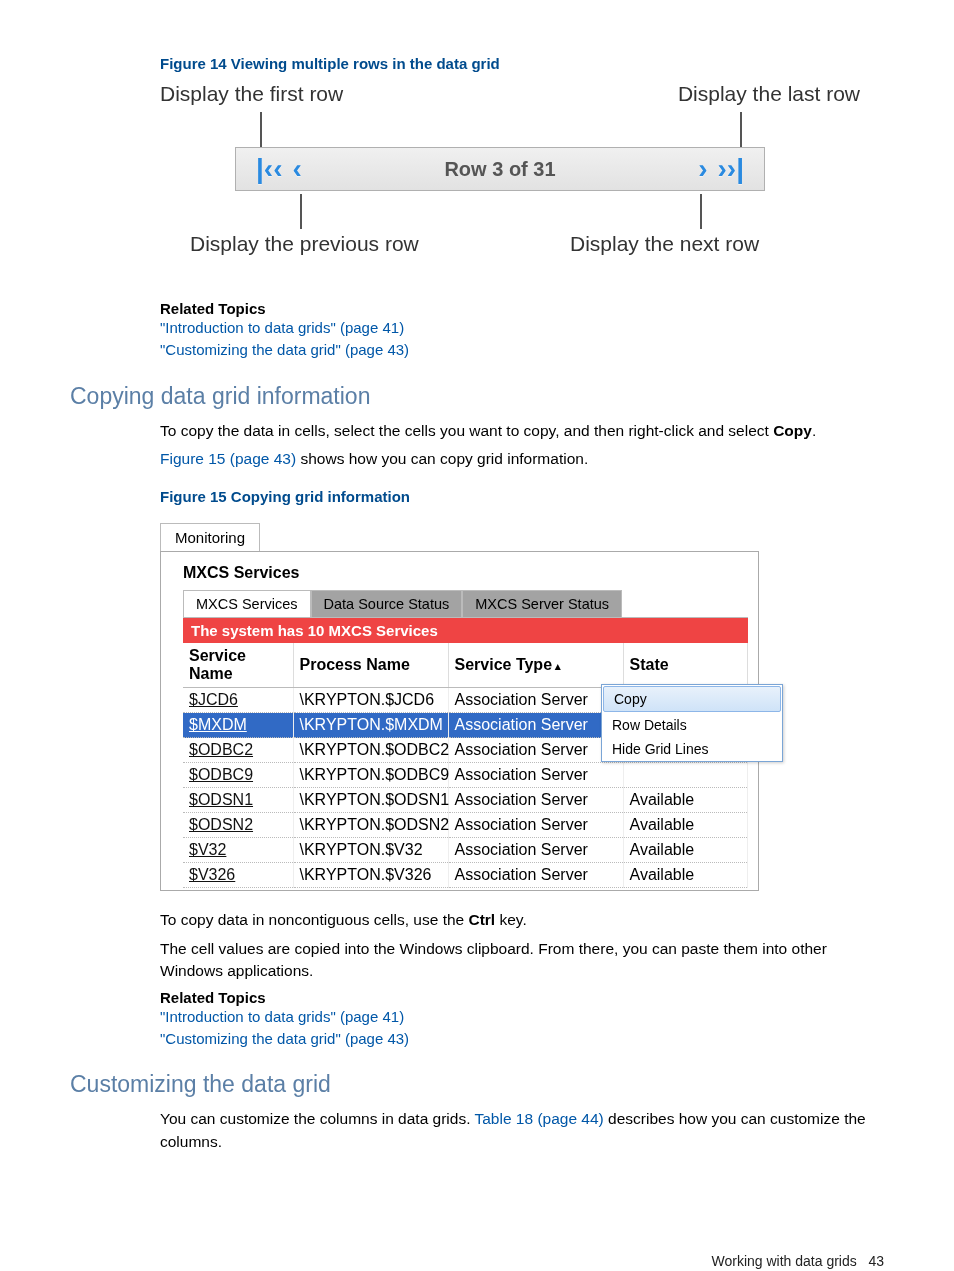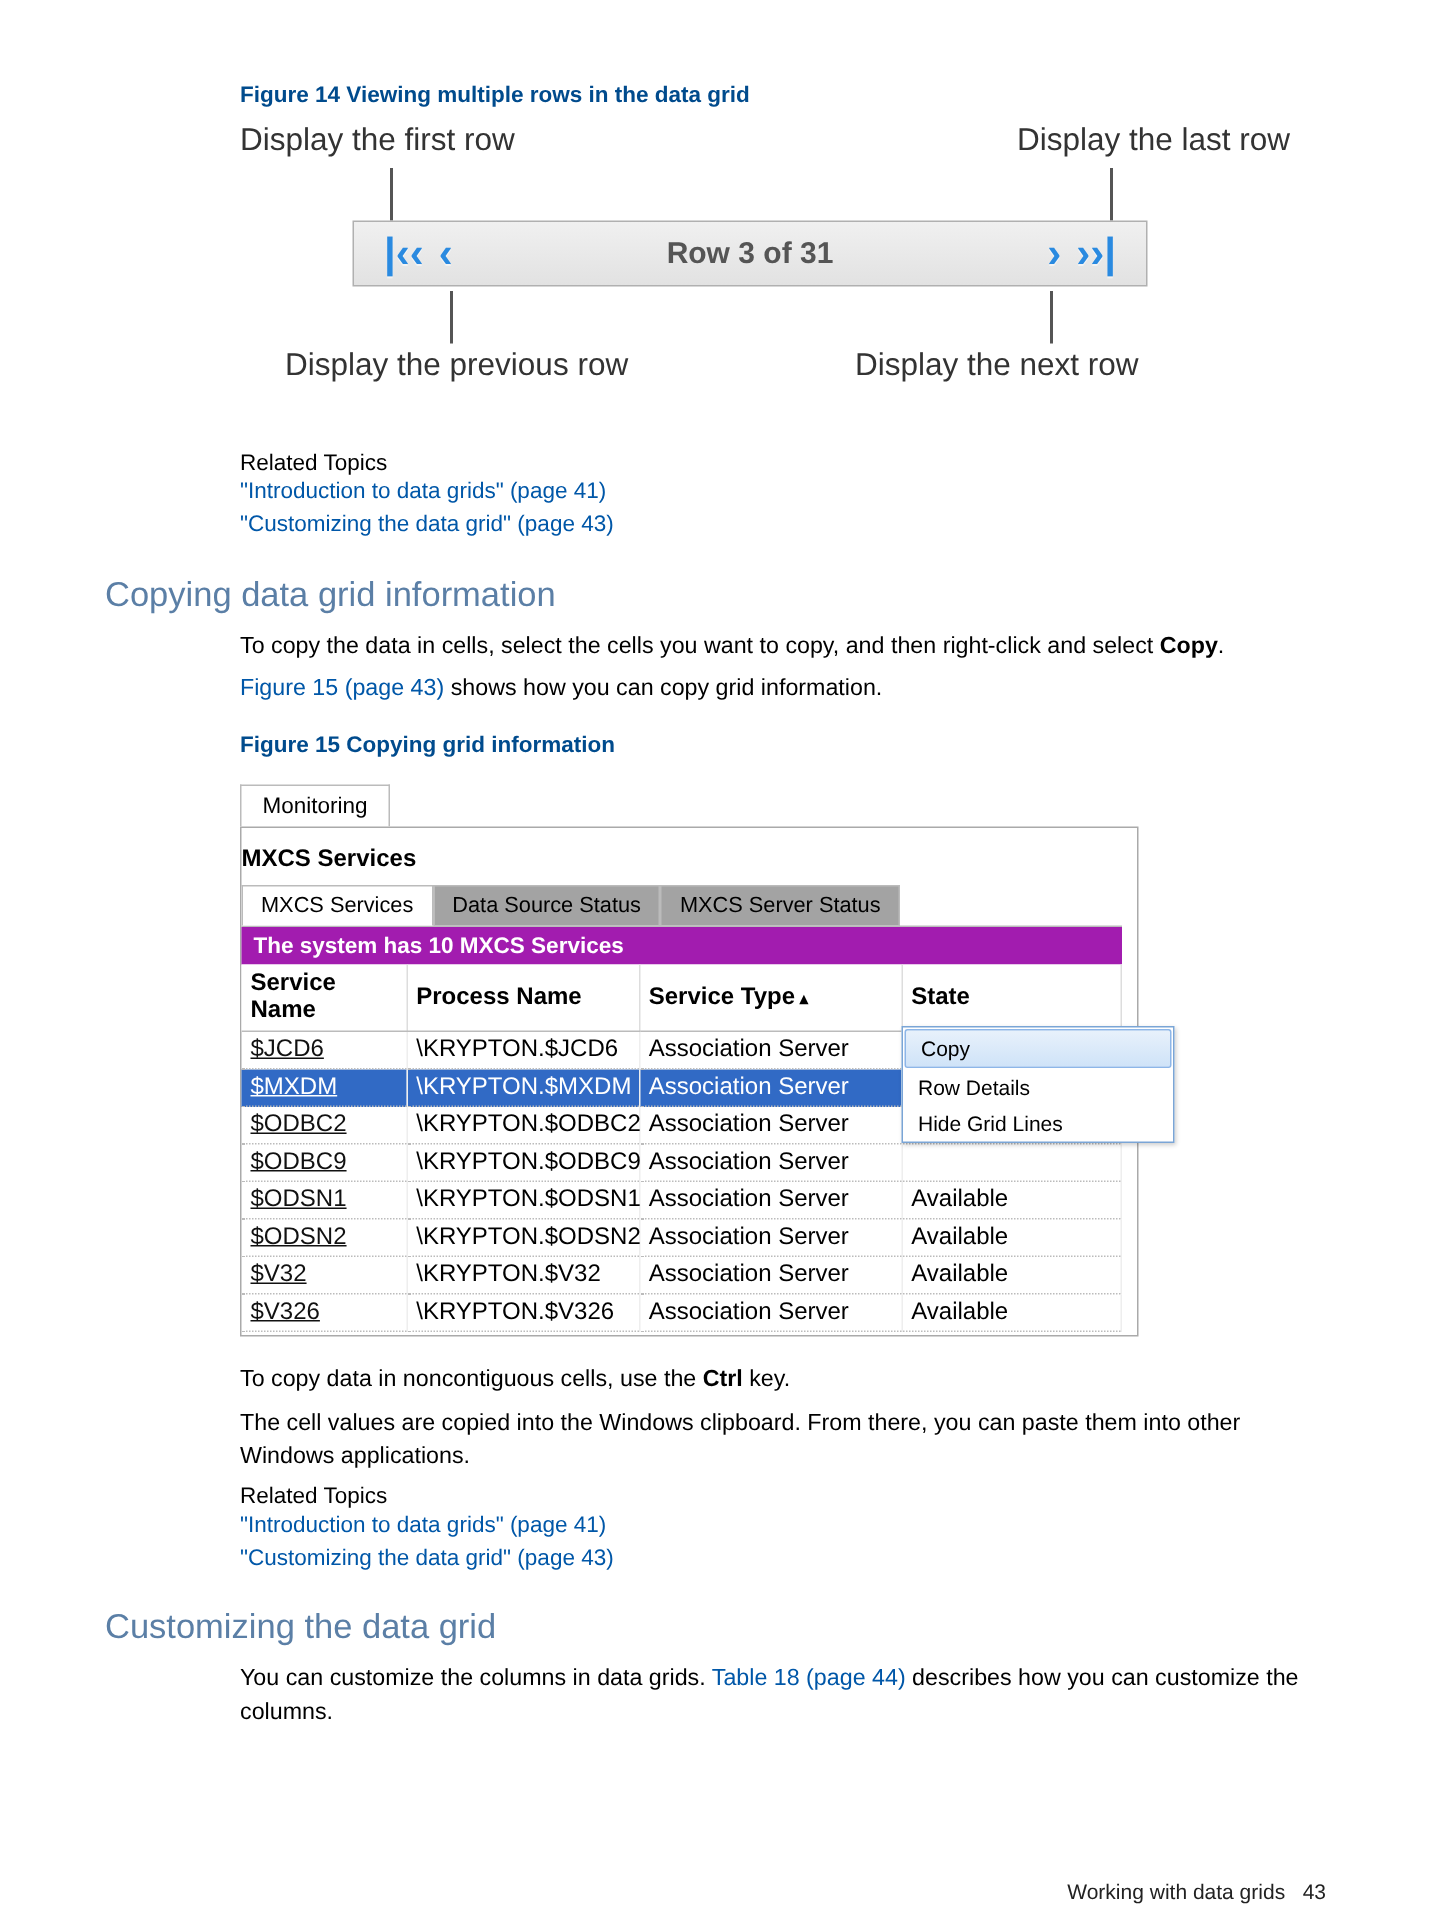--- a/index.html
+++ b/index.html
@@ -70,21 +70,21 @@
     position: absolute;
     font-size: 21px;
     color: #333;
     white-space: nowrap;
   }
   .fig14-line {
     position: absolute;
     background: #555;
   }
   .related-heading {
-    font-weight: normal;
+    font-weight: bold;
     margin-left: 90px;
     margin-top: 28px;
     font-size: 15px;
   }
   .link-line {
     margin-left: 90px;
     color: #0057a8;
     font-size: 15px;
     line-height: 1.45;
   }
@@ -112,21 +112,21 @@
     border-bottom: none;
     padding: 5px 14px;
     font-size: 15px;
     background: #fff;
     margin-top: 8px;
   }
   .mxcs-panel {
     border: 1px solid #aaa;
     width: 599px;
     box-sizing: border-box;
-    padding: 10px 10px 2px 0;
+    padding: 10px 10px 2px 22px;
     position: relative;
     background: #fff;
   }
   .mxcs-title {
     font-weight: bold;
     font-size: 16px;
     margin-bottom: 8px;
     margin-top: 2px;
   }
   .sub-tabs {
@@ -136,21 +136,21 @@
   .sub-tab {
     border: 1px solid #bbb;
     border-bottom: none;
     padding: 5px 12px;
     font-size: 14.5px;
     margin-right: 0;
     background: #a3a3a3;
   }
   .sub-tab.active { background: #fff; }
   .blue-bar {
-    background: #a21caf;
+    background: #ef4444;
     color: #fff;
     font-weight: bold;
     padding: 4px 8px;
     font-size: 15px;
   }
   table.grid {
     border-collapse: collapse;
     width: 100%;
     font-size: 16px;
     table-layout: fixed;

